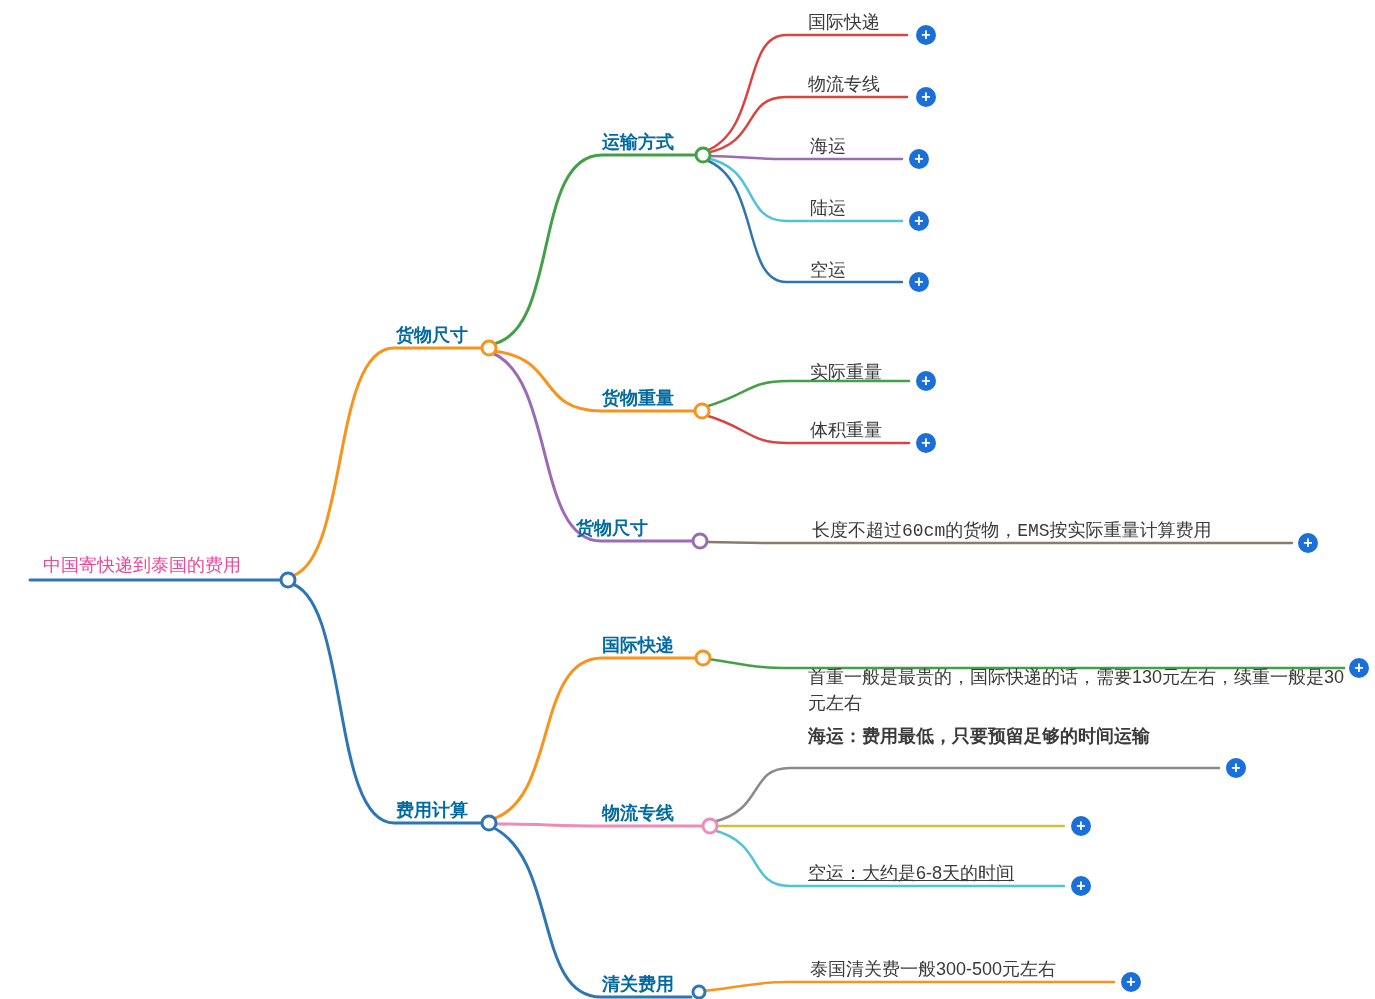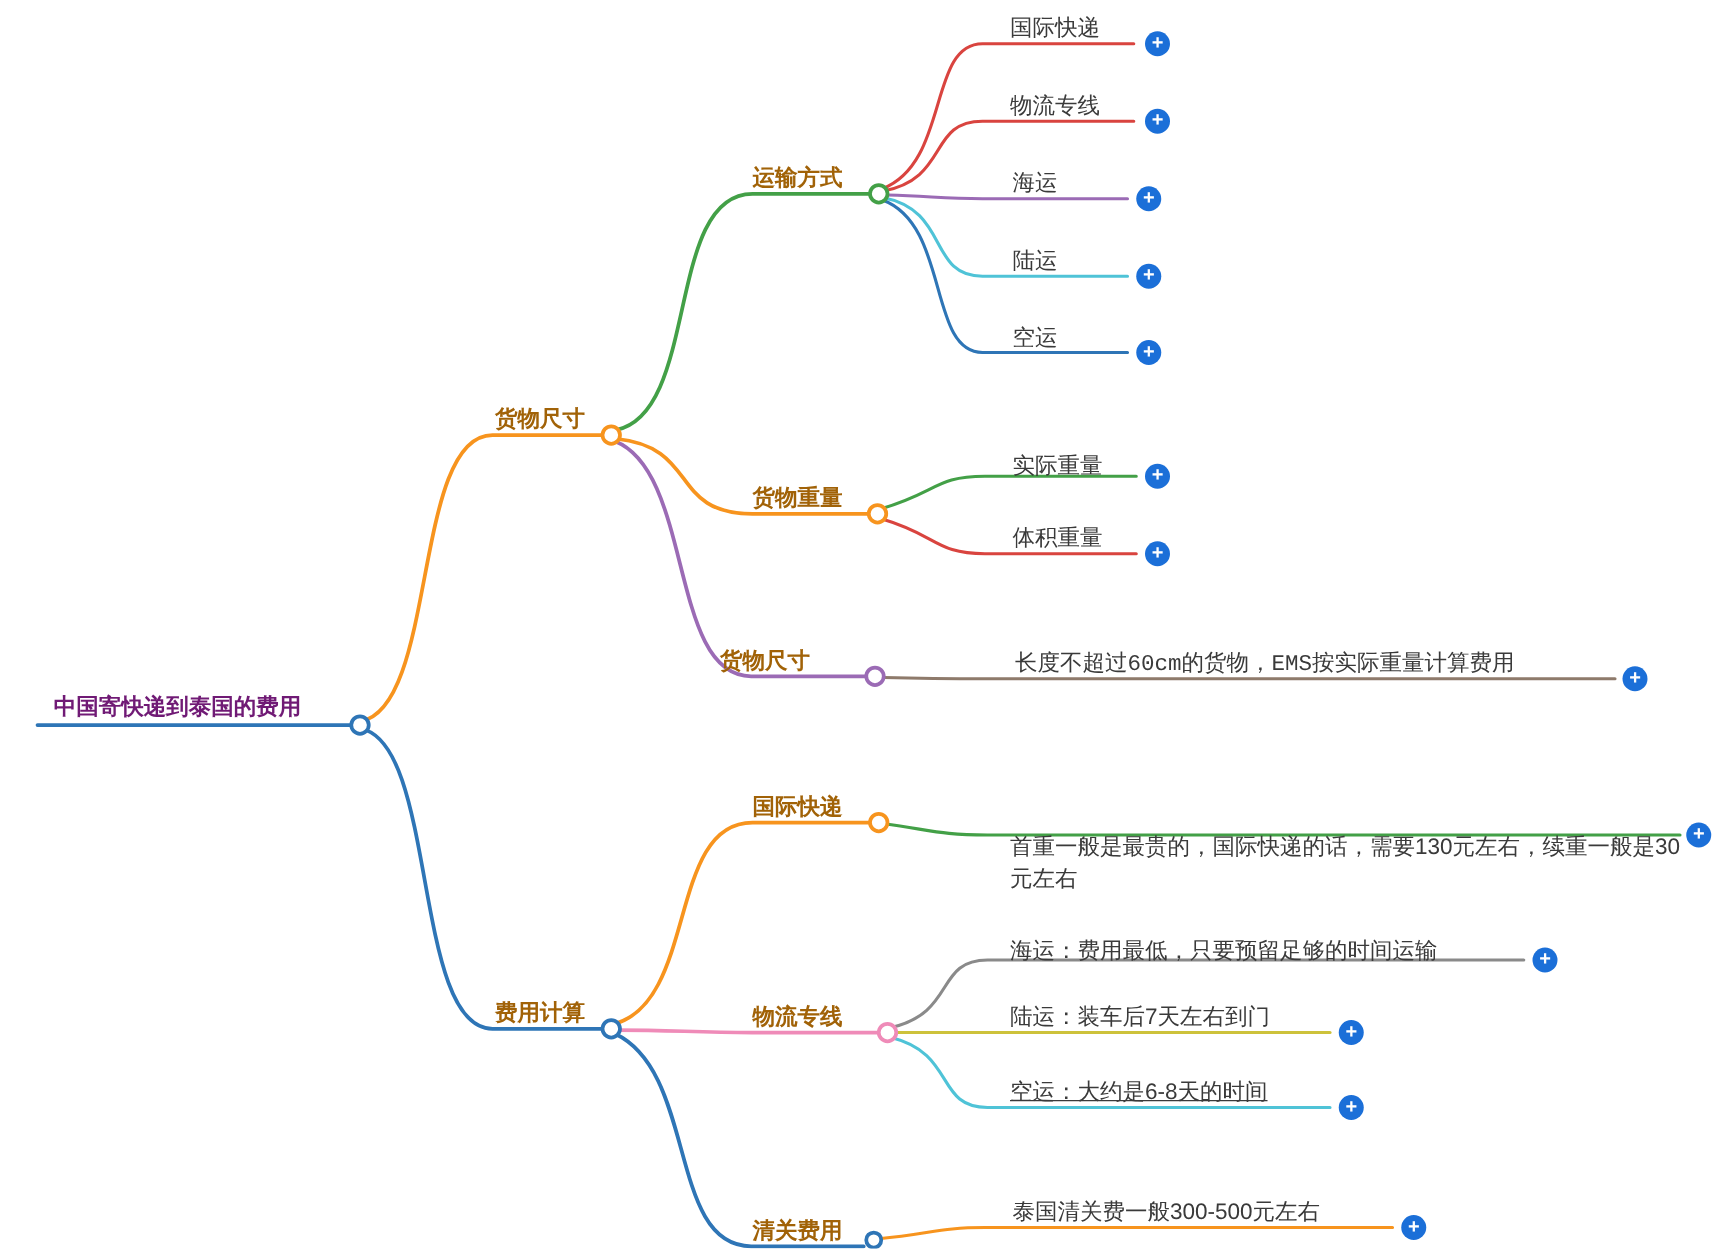--- a/index.html
+++ b/index.html
@@ -12,22 +12,22 @@
     overflow: hidden;
   }
   .canvas svg { position: absolute; left: 0; top: 0; }
   .label {
     position: absolute;
     font-size: 18px;
     color: #3a3a3a;
     white-space: nowrap;
     cursor: default;
   }
-  .label.bold { font-weight: bold; color: #a16207; }
-  .label.root { font-weight: bold; color: #701a75; }
+  .label.bold { font-weight: bold; color: #0369a1; }
+  .label.root { font-weight: normal; color: #ec4899; }
   .label.wrap { white-space: normal; width: 545px; line-height: 26px; }
   .plus {
     position: absolute;
     width: 20px;
     height: 20px;
     border-radius: 50%;
     background: #1b6fd8;
     color: #ffffff;
     display: flex;
     align-items: center;
@@ -107,22 +107,21 @@
   <div class="label" style="left:810px; top:196px;">陆运</div>
   <div class="label" style="left:810px; top:258px;">空运</div>
 
   <div class="label" style="left:810px; top:360px;">实际重量</div>
   <div class="label" style="left:810px; top:418px;">体积重量</div>
 
   <div class="label" style="left:812px; top:518px;font-family:Liberation Mono, monospace;">长度不超过60cm的货物，EMS按实际重量计算费用</div>
 
   <div class="label wrap" style="left:808px; top:616px;margin-top:48px;">首重一般是最贵的，国际快递的话，需要130元左右，续重一般是30元左右</div>
 
-  <div class="label" style="left:808px; top:748px;">海运：费用最低，只要预留足够的时间运输</div>
-  <div class="label" style="left:808px; top:801px;">陆运：装车后7天左右到门</div>
+  <div class="label" style="left:808px; top:724px;font-weight:bold;">海运：费用最低，只要预留足够的时间运输</div>
   <div class="label" style="left:808px; top:861px;text-decoration:underline;">空运：大约是6-8天的时间</div>
 
   <div class="label" style="left:810px; top:957px;">泰国清关费一般300-500元左右</div>
 
   <div class="plus" style="left:916px; top:25px;">+</div>
   <div class="plus" style="left:916px; top:87px;">+</div>
   <div class="plus" style="left:909px; top:149px;">+</div>
   <div class="plus" style="left:909px; top:211px;">+</div>
   <div class="plus" style="left:909px; top:272px;">+</div>
   <div class="plus" style="left:916px; top:371px;">+</div>

